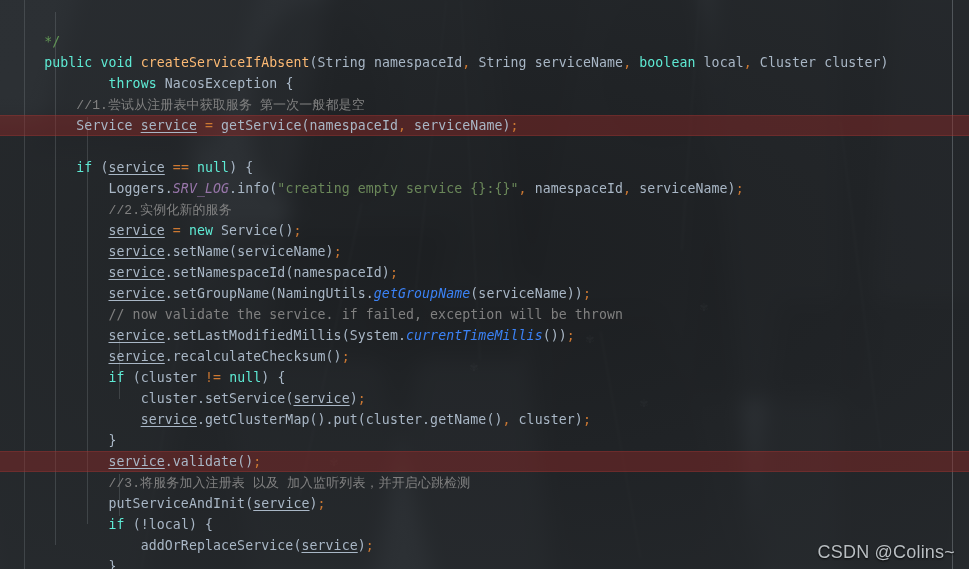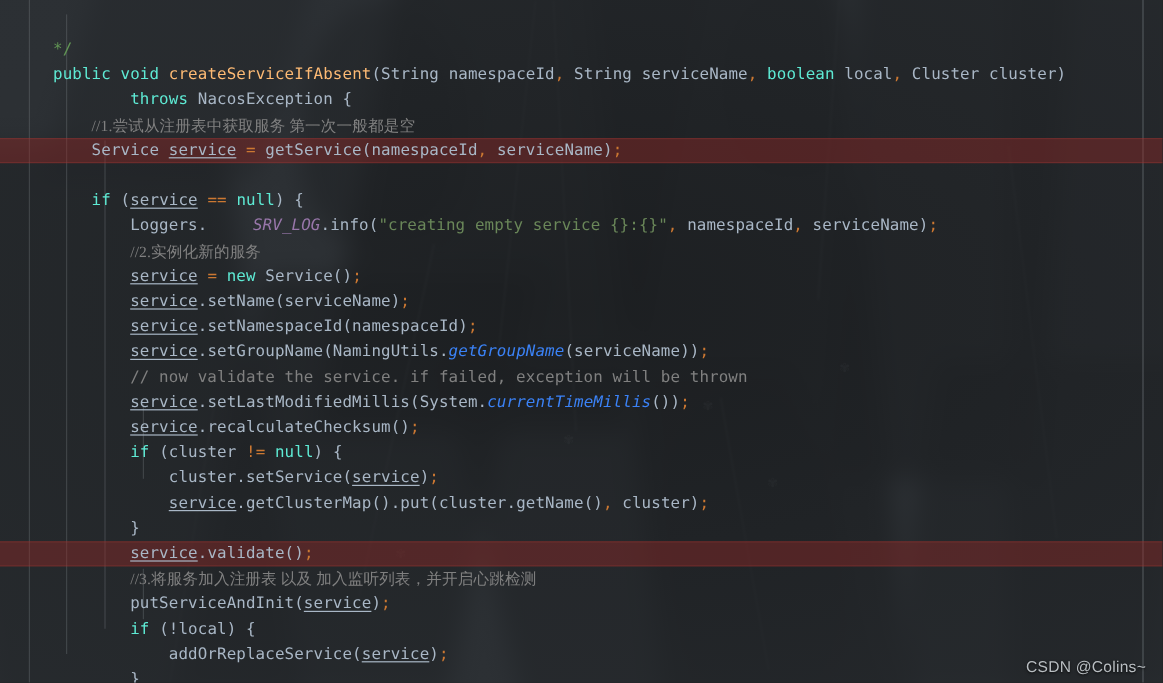--- a/index.html
+++ b/index.html
@@ -90,34 +90,34 @@
     line-height:21px;
     white-space:pre;
     letter-spacing:.1px;
   }
   .ln { display:block; height:21px; padding-left:12px; }
 
   
   .kw   { color:#5eead4; }
   .def  { color:#fdba74; }
   .id   { color:#a9b7c6; }
-  .fld  { color:#9876aa; font-style:italic;margin-left:38px; }
+  .fld  { color:#9876aa; font-style:italic; }
   .str  { color:#6a8759; }
   .cmt  { color:#808080; }
   .doc  { color:#629755; }
   .sm   { color:#cc7832; }            
   .mi   { color:#3b82f6; font-style:italic; }  
   .var  { color:#a9b7c6; text-decoration:underline; text-decoration-color:#a9b7c6; text-underline-offset:2px; }
-  .cn   { font-family:Liberation Serif, serif; font-size:13px; }
+  .cn   { font-family:Liberation Mono, monospace; font-size:13px; }
 
   
   #watermark {
     position:absolute; right:14px; bottom:6px;
     font-family:"Liberation Sans","DejaVu Sans",sans-serif;
-    font-size:13px;
+    font-size:18px;
     color:#b9bec2;
     letter-spacing:.2px;
     text-shadow:0 1px 2px rgba(0,0,0,.8);
     pointer-events:none;
   }
 </style>
 </head>
 <body>
 
 <div id="editor">

